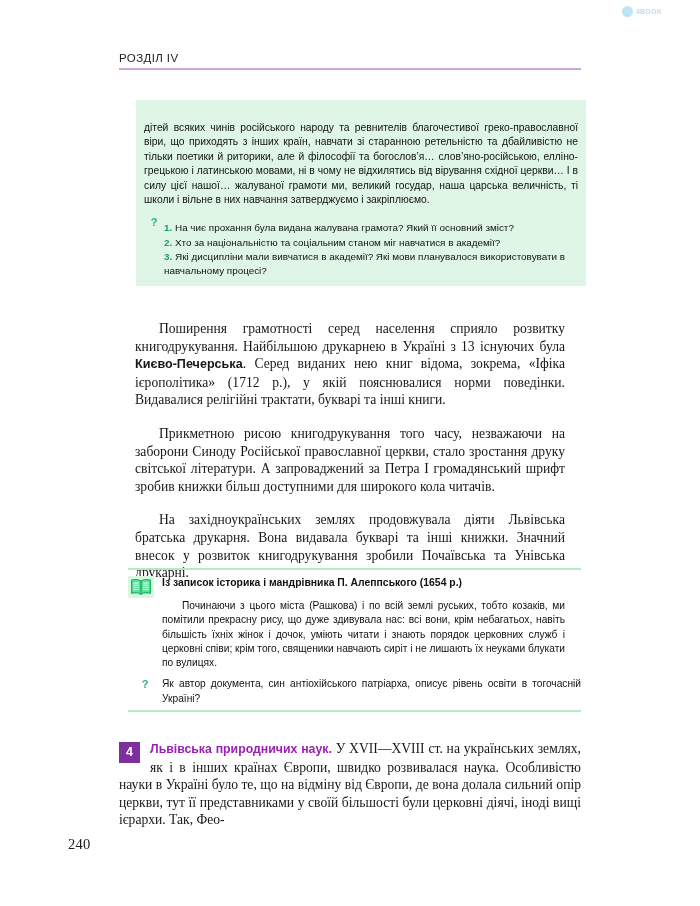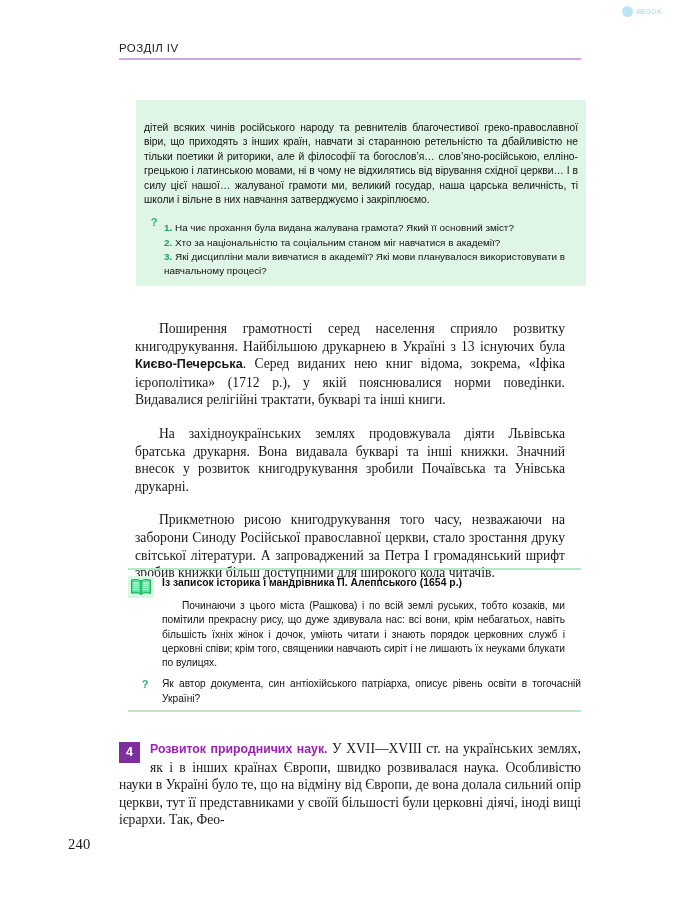--- a/index.html
+++ b/index.html
@@ -41,21 +41,21 @@
     font-weight: bold;
     color: #2d8fc4;
     letter-spacing: .2px;
     white-space: nowrap;
   }
 
   
   .runhead {
     position: absolute;
     left: 119px;
-    top: 42px;
+    top: 52px;
     width: 462px;
   }
   .runhead-title {
     font-family: "Liberation Sans", sans-serif;
     font-size: 11.5px;
     letter-spacing: .4px;
     color: #222;
     padding-bottom: 4px;
   }
   .runhead-rule {
@@ -262,22 +262,22 @@
       <p class="qitem">
         <span class="qnum">3.</span>
         <span>Які дисципліни мали вивчатися в академії? Які мови планувалося використовувати в навчальному процесі?</span>
       </p>
     </div>
   </div>
 </div>
 
 <div class="body-col">
   <p><span>Поширення грамотності серед населення сприяло розвитку книгодрукування. Найбільшою друкарнею в Україні з 13 існуючих була </span><b>Києво-Печерська</b><span>. Серед виданих нею книг відома, зокрема, «Іфіка ієрополітика» (1712 р.), у якій пояснювалися норми поведінки. Видавалися релігійні трактати, букварі та інші книги.</span></p>
+  <p>Прикметною рисою книгодрукування того часу, незважаючи на заборони Синоду Російської православної церкви, стало зростання друку світської літератури. А запроваджений за Петра I громадянський шрифт зробив книжки більш доступними для широкого кола читачів.</p>
   <p>На західноукраїнських землях продовжувала діяти Львівська братська друкарня. Вона видавала букварі та інші книжки. Значний внесок у розвиток книгодрукування зробили Почаївська та Унівська друкарні.</p>
-  <p>Прикметною рисою книгодрукування того часу, незважаючи на заборони Синоду Російської православної церкви, стало зростання друку світської літератури. А запроваджений за Петра I громадянський шрифт зробив книжки більш доступними для широкого кола читачів.</p>
 </div>
 
 <div class="doc-box">
   <div class="doc-head">
     <span class="book-icon">
       <svg width="22" height="18" viewBox="0 0 22 18" xmlns="http://www.w3.org/2000/svg">
         <path d="M11 3 C8.2 1.1 5 1.1 1.6 2.1 L1.6 15.3 C5 14.3 8.2 14.3 11 16.2 C13.8 14.3 17 14.3 20.4 15.3 L20.4 2.1 C17 1.1 13.8 1.1 11 3 Z" fill="#59e39a" stroke="#13b35e" stroke-width="1.1" stroke-linejoin="round"></path>
         <path d="M11 3 L11 16.2" stroke="#0d9e50" stroke-width="1.1"></path>
         <path d="M3.4 5 H8.8 M3.4 7.2 H8.8 M3.4 9.4 H8.8 M3.4 11.6 H8.8" stroke="#ffffff" stroke-width="0.9"></path>
         <path d="M13.2 5 H18.6 M13.2 7.2 H18.6 M13.2 9.4 H18.6 M13.2 11.6 H18.6" stroke="#ffffff" stroke-width="0.9"></path>
@@ -289,16 +289,16 @@
   <p class="doc-body">Починаючи з цього міста (Рашкова) і по всій землі руських, тобто козаків, ми помітили прекрасну рису, що дуже здивувала нас: всі вони, крім небагатьох, навіть більшість їхніх жінок і дочок, уміють читати і знають порядок церковних служб і церковні співи; крім того, священики навчають сиріт і не лишають їх неуками блукати по вулицях.</p>
 
   <div class="doc-q">
     <div class="qmark">?</div>
     <div class="doc-q-text">Як автор документа, син антіохійського патріарха, описує рівень освіти в тогочасній Україні?</div>
   </div>
 </div>
 
 <div class="sec-wrap">
   <div class="sec-num">4</div>
-  <p class="sec-body"><span class="sec-title">Розвиток природничих наук.</span><span> У XVII—XVIII ст. на українських землях, як і в інших країнах Європи, швидко розвивалася наука. Особливістю науки в Україні було те, що на відміну від Європи, де вона долала сильний опір церкви, тут її представниками у своїй більшості були церковні діячі, іноді вищі ієрархи. Так, Фео-</span></p>
+  <p class="sec-body"><span class="sec-title">Львівська природничих наук.</span><span> У XVII—XVIII ст. на українських землях, як і в інших країнах Європи, швидко розвивалася наука. Особливістю науки в Україні було те, що на відміну від Європи, де вона долала сильний опір церкви, тут її представниками у своїй більшості були церковні діячі, іноді вищі ієрархи. Так, Фео-</span></p>
 </div>
 
 <div class="folio">240</div>
 
 </body></html>

